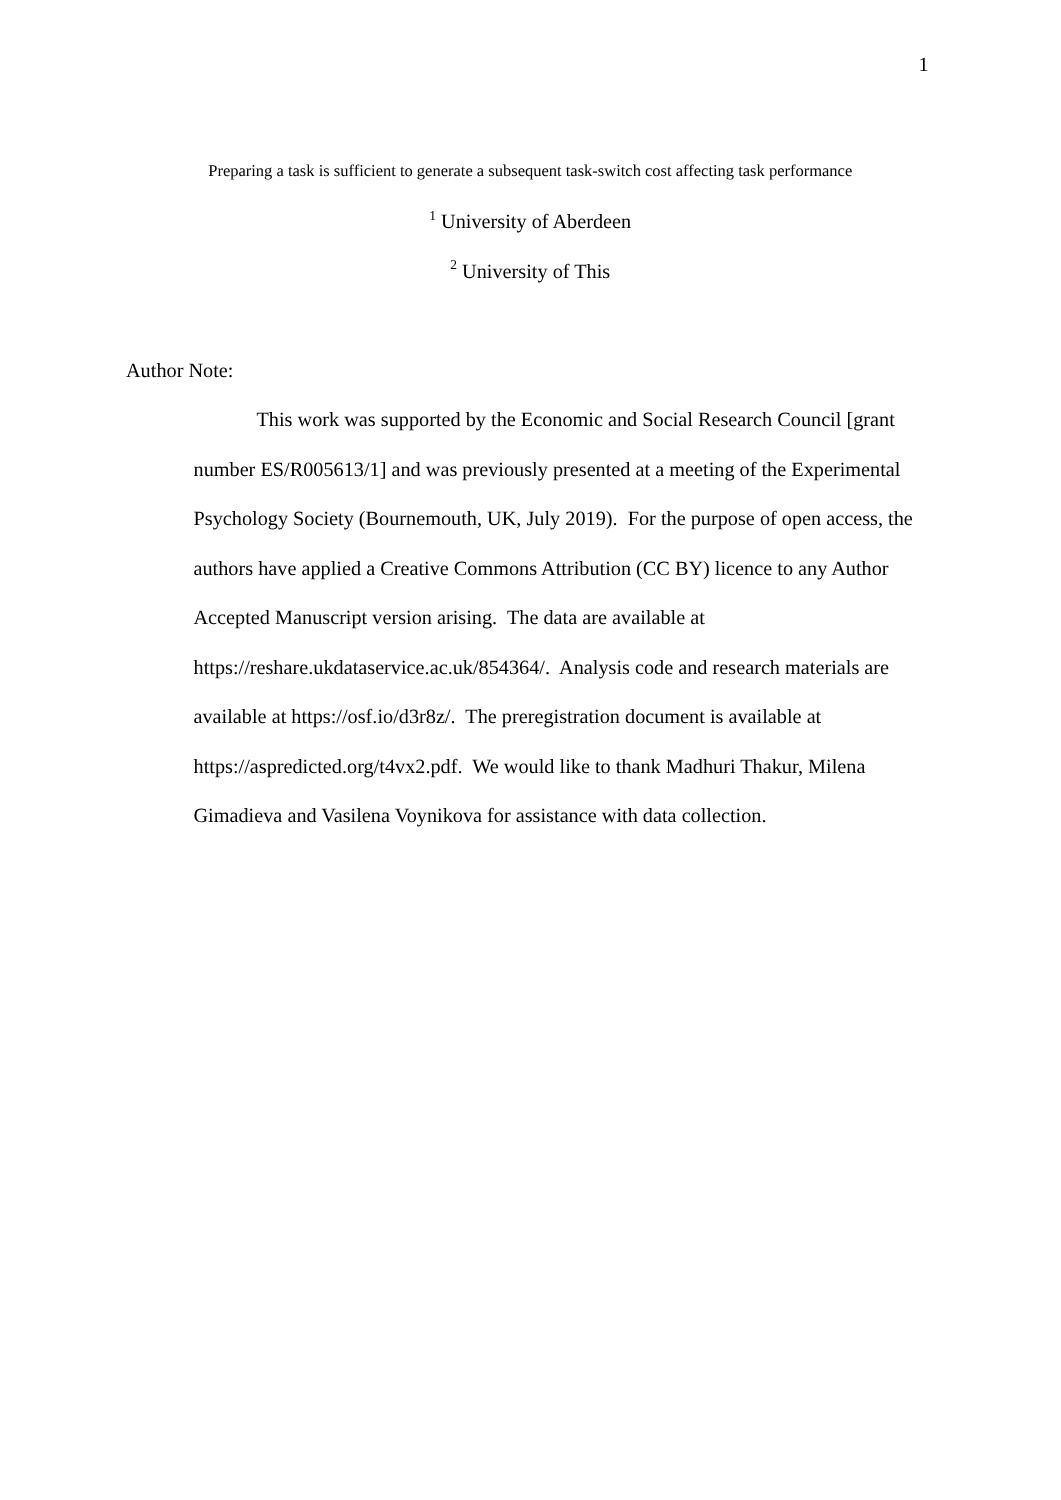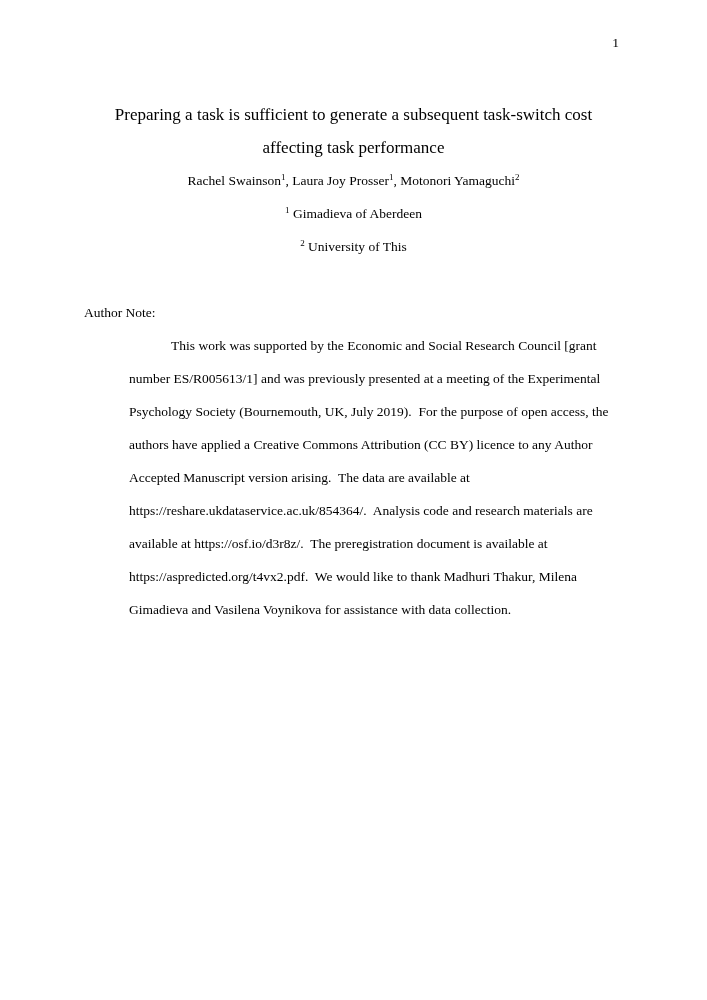--- a/index.html
+++ b/index.html
@@ -21,21 +21,21 @@
     right: 88px;
     line-height: 1;
   }
   .content { padding: 98px 84px 0 84px; }
   .content p, .content h1 {
     font-weight: normal;
     line-height: 33px;
     white-space: pre-wrap;
   }
   .title {
-    font-size: 17px;
+    font-size: 11px;
     font-weight: bold;
     text-align: center;
   }
   .centered { text-align: center; }
   sup {
     font-size: 9px;
     vertical-align: super;
     line-height: 0;
   }
   .gap-before { margin-top: 33px; }
@@ -45,23 +45,22 @@
 <body>
 
 <div class="page">
 
   <div class="page-number">1</div>
 
   <div class="content">
 
     <h1 class="title">Preparing a task is sufficient to generate a subsequent task-switch cost affecting task performance</h1>
 
-    <p class="centered"><span>Rachel Swainson</span><sup>1</sup><span>, Laura Joy Prosser</span><sup>1</sup><span>, Motonori Yamaguchi</span><sup>2</sup></p>
 
-    <p class="centered"><sup>1</sup><span> Gimadieva of Aberdeen</span></p>
+    <p class="centered"><sup>1</sup><span> University of Aberdeen</span></p>
 
     <p class="centered"><sup>2</sup><span> University of This</span></p>
 
 
 
     <p class="gap-before">Author Note:</p>
 
     <p class="note-paragraph">This work was supported by the Economic and Social Research Council [grant number ES/R005613/1] and was previously presented at a meeting of the Experimental Psychology Society (Bournemouth, UK, July 2019).  For the purpose of open access, the authors have applied a Creative Commons Attribution (CC BY) licence to any Author Accepted Manuscript version arising.  The data are available at https://reshare.ukdataservice.ac.uk/854364/.  Analysis code and research materials are available at https://osf.io/d3r8z/.  The preregistration document is available at https://aspredicted.org/t4vx2.pdf.  We would like to thank Madhuri Thakur, Milena Gimadieva and Vasilena Voynikova for assistance with data collection.</p>
 
   </div>

